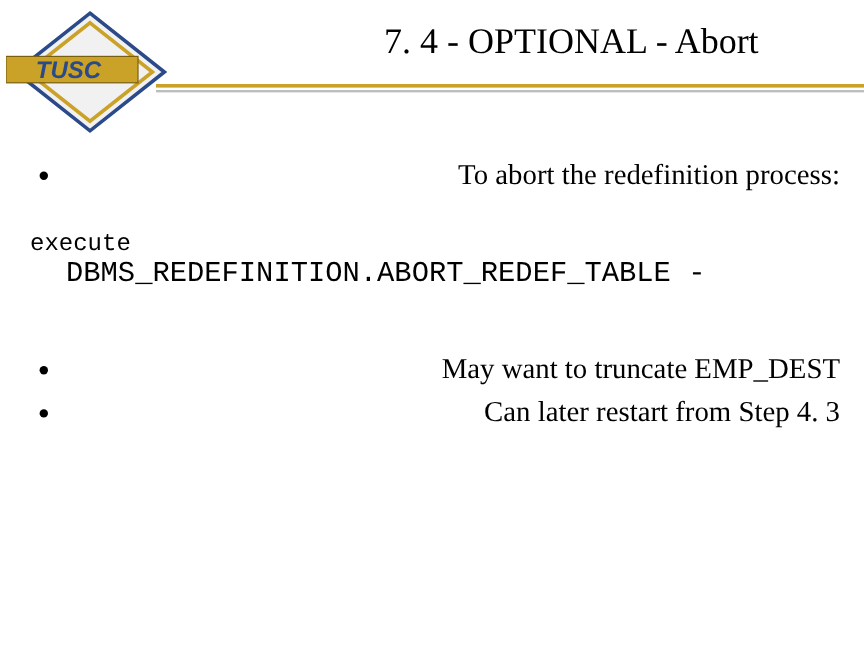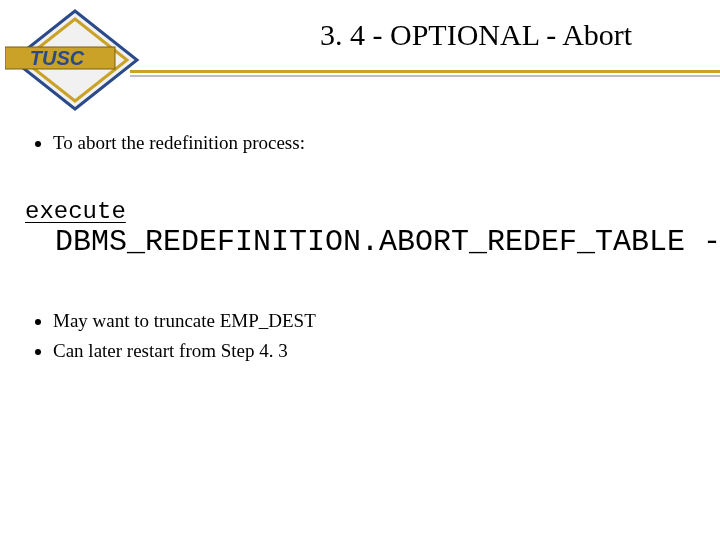--- a/index.html
+++ b/index.html
@@ -54,35 +54,35 @@
     top: 130px;
     left: 25px;
     right: 20px;
   }
   ul.bullets {
     margin: 0 0 30px 0;
     padding-left: 28px;
     list-style-type: disc;
   }
   ul.bullets li {
-    font-size: 19px;
+    font-size: 24px;
     line-height: 1.35;
     margin: 0 0 4px 0;
+    text-align: right;
   }
   .code-exec {
     font-family: "Courier New", Courier, monospace;
-    font-size: 24px;
-    text-decoration: underline;
+    font-size: 20px;
     text-decoration-thickness: 1px;
     text-underline-offset: 4px;
-    margin-top: 42px;
+    margin-top: 30px;
   }
   .code-line {
     font-family: "Courier New", Courier, monospace;
-    font-size: 30px;
+    font-size: 24px;
     white-space: pre;
     margin-left: 30px;
     line-height: 1.18;
   }
   .gap {
     height: 48px;
   }
 </style>
 </head>
 <body>
@@ -94,21 +94,21 @@
 
       <polygon points="70,6 132,55 70,104 8,55" fill="#f1f1f1" stroke="#2b4a8a" stroke-width="3"></polygon>
       <polygon points="70,14 122,55 70,96 18,55" fill="none" stroke="#c9a227" stroke-width="3"></polygon>
 
       <rect x="0" y="42" width="110" height="22" fill="#c9a227" stroke="#7a5e10" stroke-width="1"></rect>
 
       <text x="52" y="60" text-anchor="middle" font-family="Arial, Helvetica, sans-serif" font-size="20" font-weight="bold" font-style="italic" fill="#2b4a8a">TUSC</text>
     </svg>
   </div>
 
-  <div class="title">3. 4 - OPTIONAL - Abort</div>
+  <div class="title">7. 4 - OPTIONAL - Abort</div>
 
   <div class="hr-gold"></div>
   <div class="hr-grey"></div>
 
   <div class="body">
     <ul class="bullets">
       <li>To abort the redefinition process:</li>
     </ul>
 
     <div class="code-exec">execute</div>

